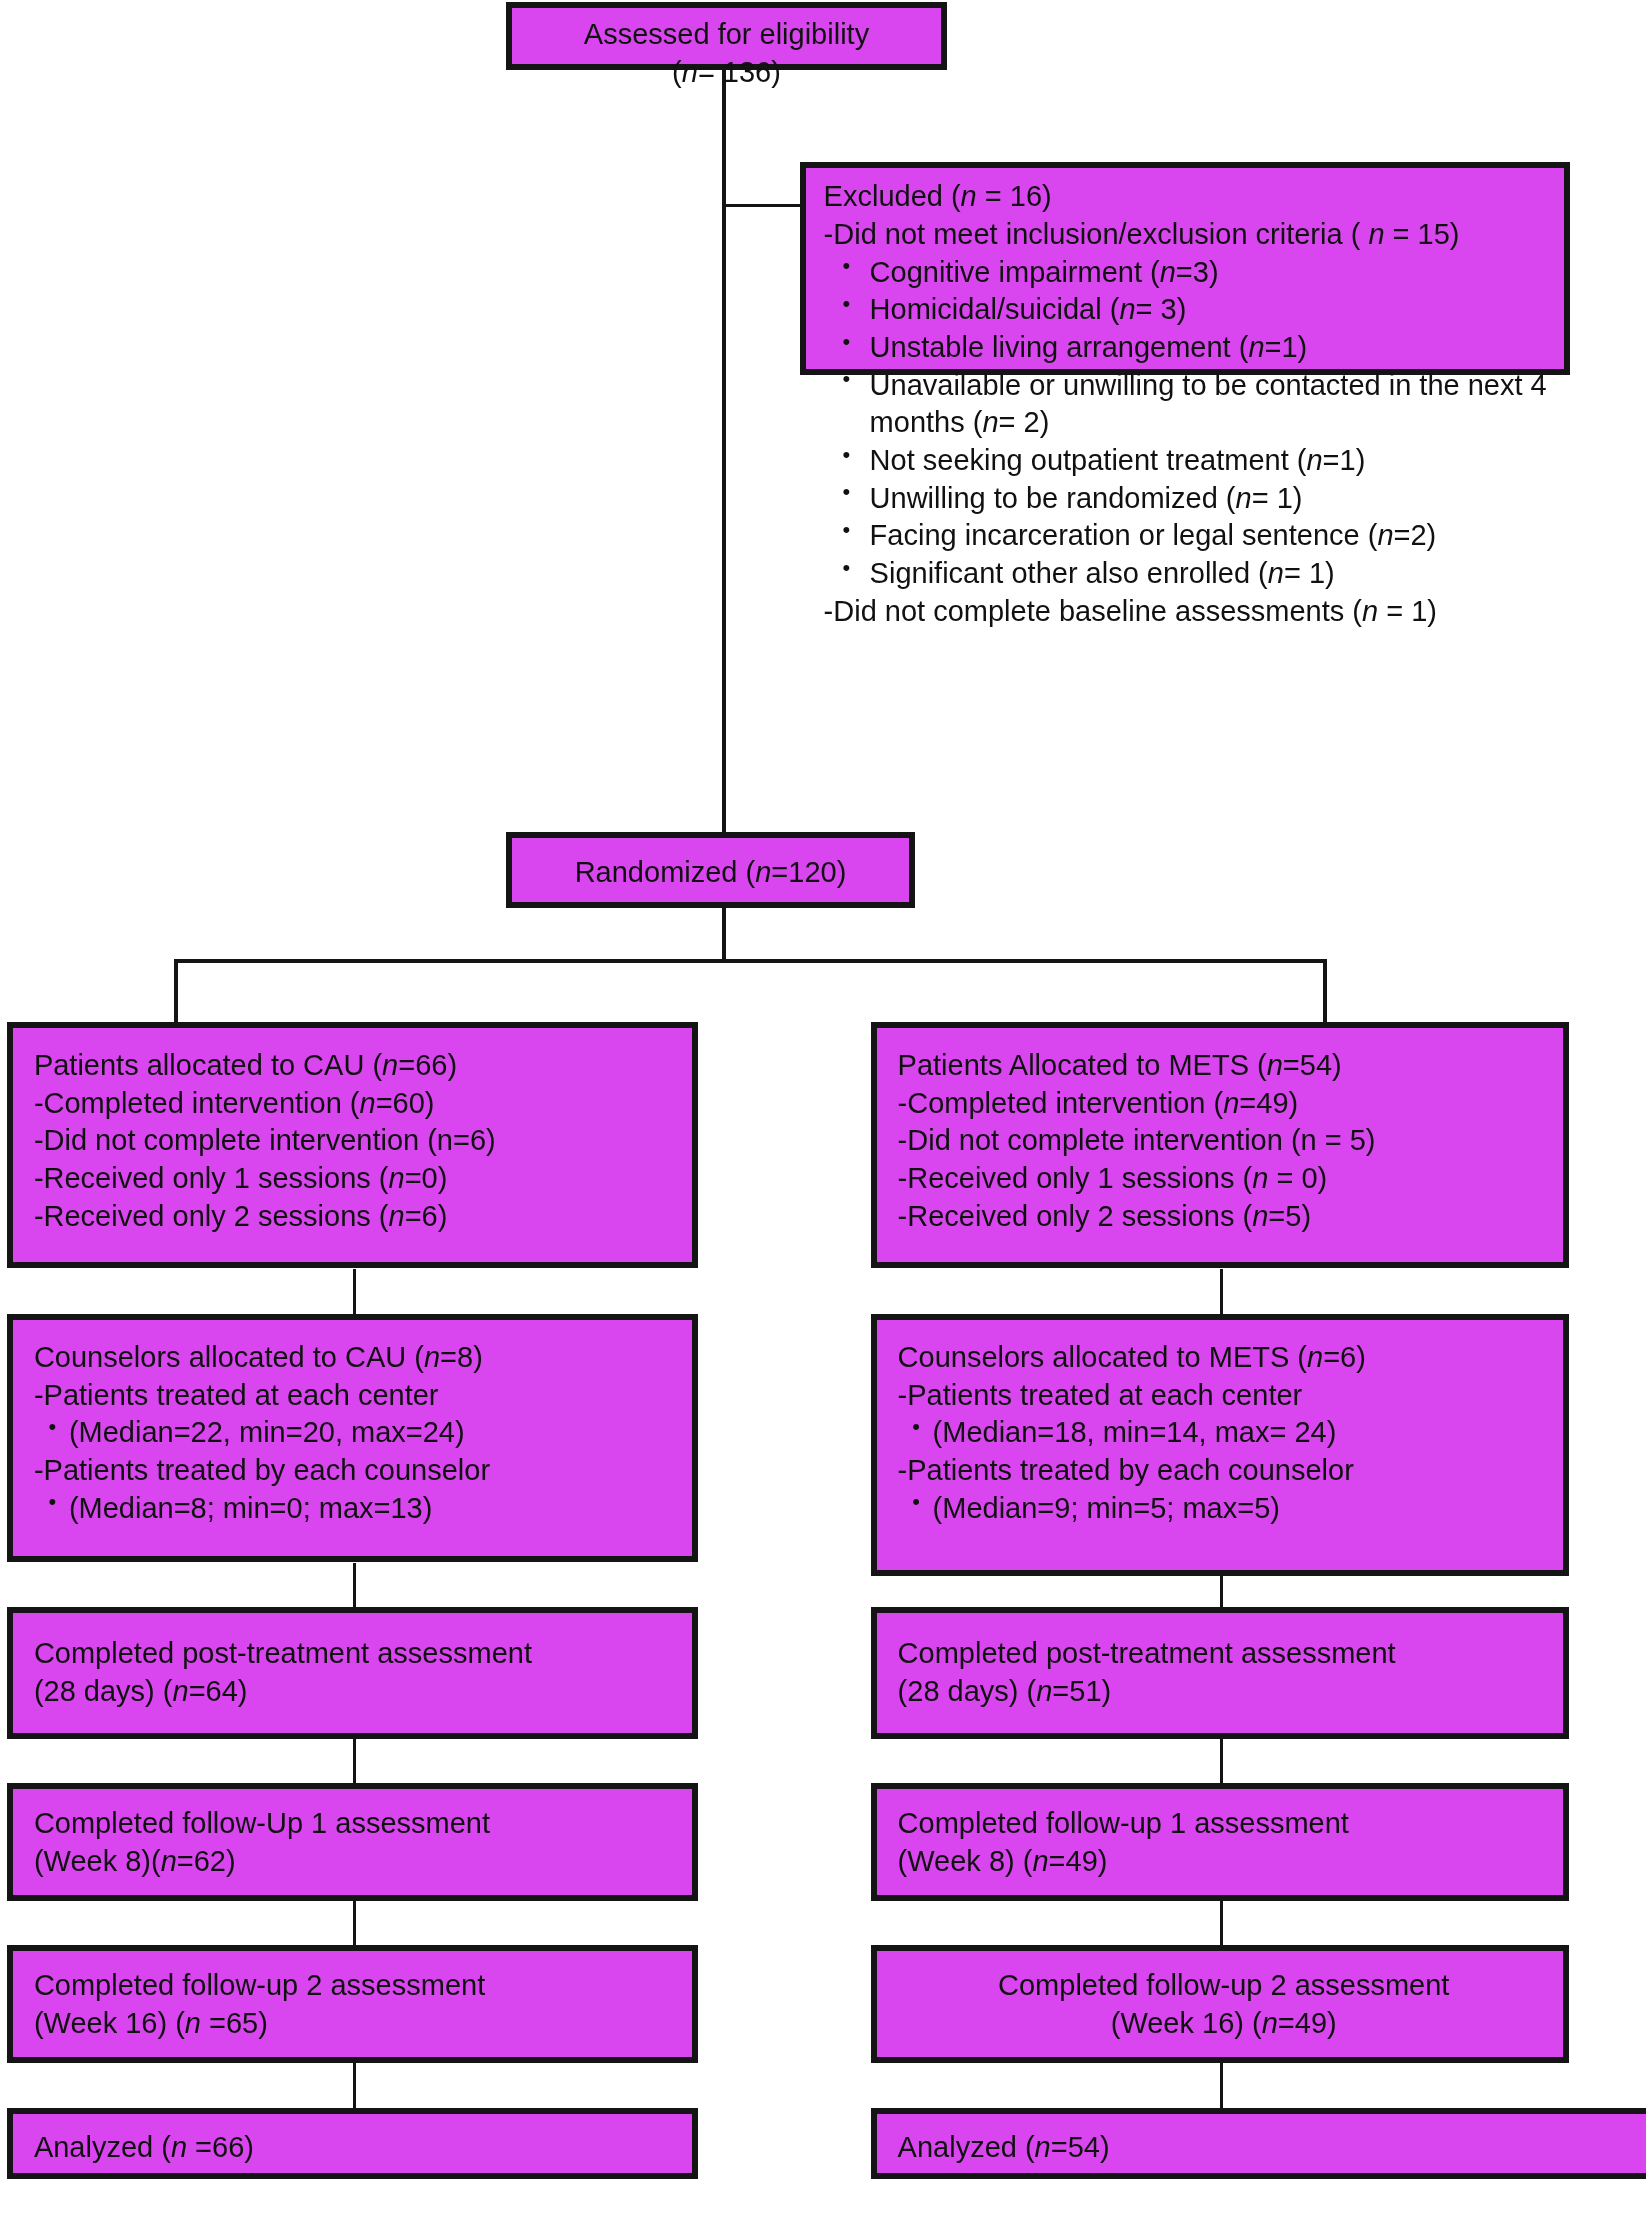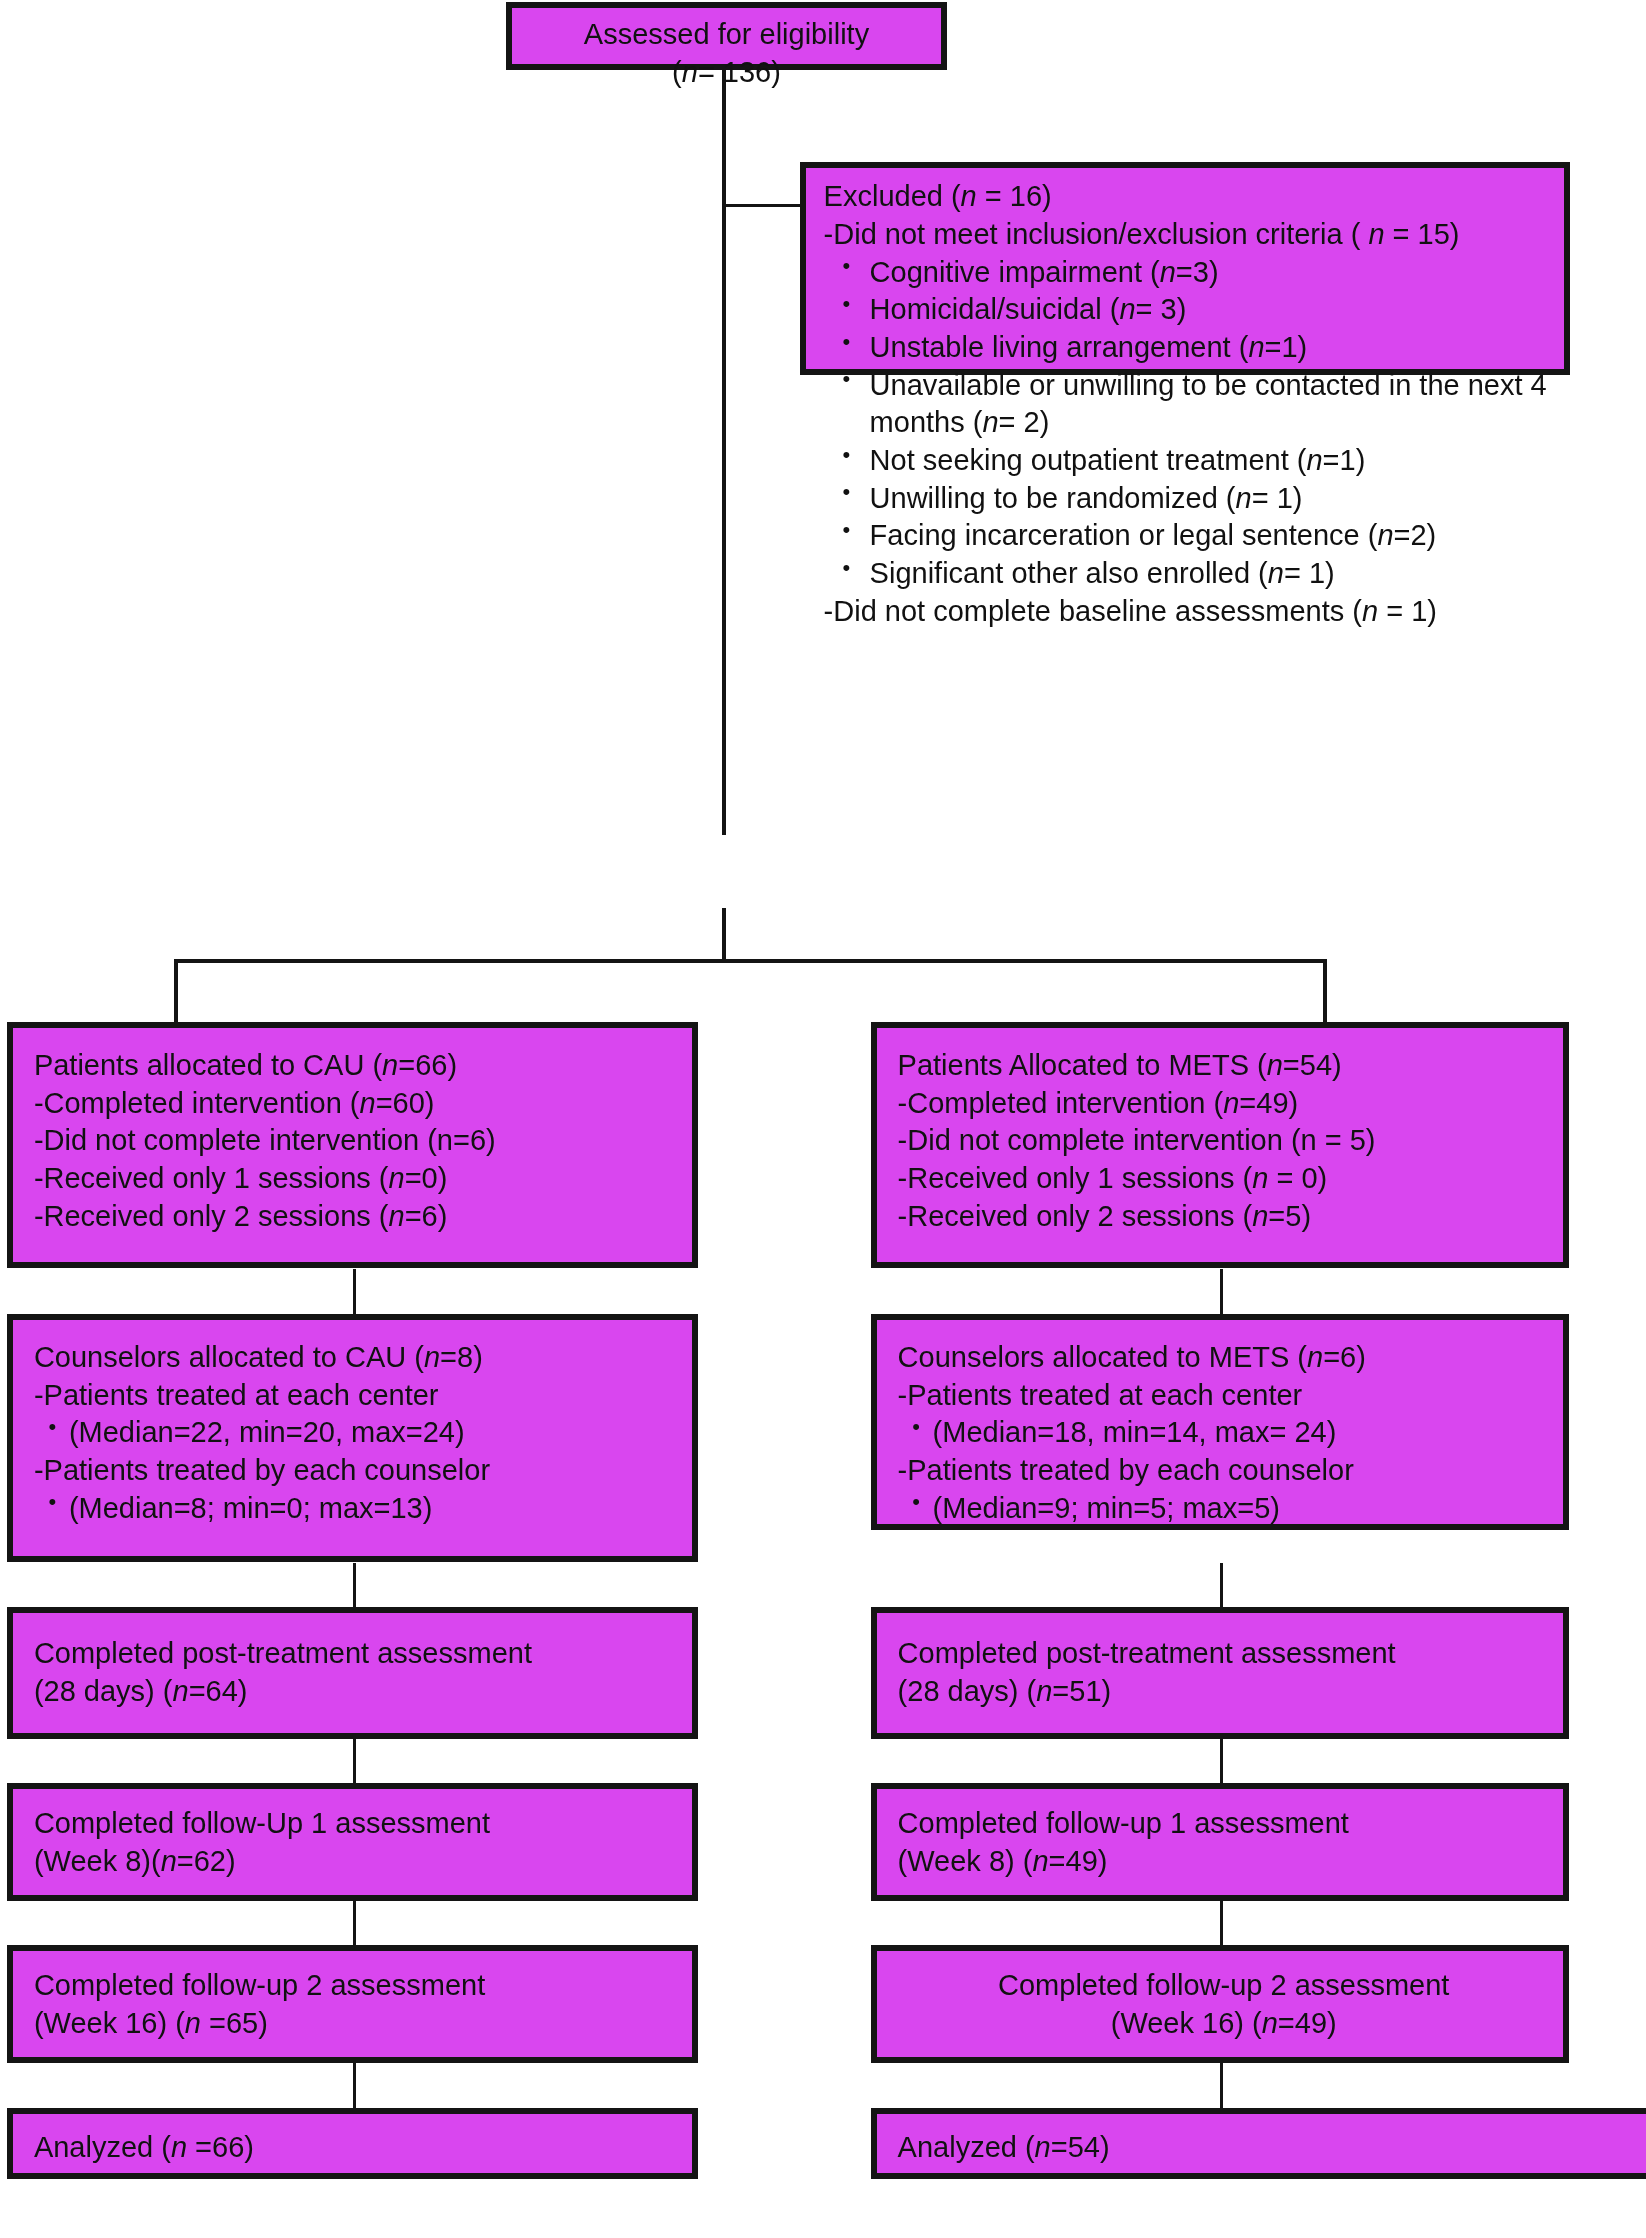--- a/index.html
+++ b/index.html
@@ -126,20 +126,25 @@
         <li><span>Unavailable or unwilling to be contacted in the next 4 months (</span><em class="n">n</em><span>= 2)</span></li>
         <li><span>Not seeking outpatient treatment (</span><em class="n">n</em><span>=1)</span></li>
         <li><span>Unwilling to be randomized (</span><em class="n">n</em><span>= 1)</span></li>
         <li><span>Facing incarceration or legal sentence (</span><em class="n">n</em><span>=2)</span></li>
         <li><span>Significant other also enrolled (</span><em class="n">n</em><span>= 1)</span></li>
       </ul>
       <div class="ln"><span>-Did not complete baseline assessments (</span><em class="n">n</em><span> = 1)</span></div>
     </div>
   </div>
 
+  <div class="box thick" style="left:506px; top:832px; width:409px; height:76px;">
+    <div class="pad ctr" style="padding-top:16px;">
+      <div class="ln"><span>Randomized (</span><em class="n">n</em><span>=120)</span></div>
+    </div>
+  </div>
 
   <div class="box thick" style="left:7.3px; top:1022px; width:691px; height:246px;">
     <div class="pad" style="padding:19px 13.2px 7.3px 20.6px;">
       <div class="ln"><span>Patients allocated to CAU (</span><em class="n">n</em><span>=66)</span></div>
       <div class="ln"><span>-Completed intervention (</span><em class="n">n</em><span>=60)</span></div>
       <div class="ln">-Did not complete intervention (n=6)</div>
       <div class="ln"><span>-Received only 1 sessions (</span><em class="n">n</em><span>=0)</span></div>
       <div class="ln"><span>-Received only 2 sessions (</span><em class="n">n</em><span>=6)</span></div>
     </div>
   </div>
@@ -188,21 +193,21 @@
   <div class="box thick" style="left:871px; top:1022px; width:698px; height:246px;">
     <div class="pad" style="padding:19px 13.2px 7.3px 20.6px;">
       <div class="ln"><span>Patients Allocated to METS (</span><em class="n">n</em><span>=54)</span></div>
       <div class="ln"><span>-Completed intervention (</span><em class="n">n</em><span>=49)</span></div>
       <div class="ln">-Did not complete intervention (n = 5)</div>
       <div class="ln"><span>-Received only 1 sessions (</span><em class="n">n</em><span> = 0)</span></div>
       <div class="ln"><span>-Received only 2 sessions (</span><em class="n">n</em><span>=5)</span></div>
     </div>
   </div>
 
-  <div class="box thick" style="left:871px; top:1314px; width:698px; height:216px;">
+  <div class="box thick" style="left:871px; top:1314px; width:698px; height:262px;">
     <div class="pad" style="padding:19px 13.2px 7.3px 20.6px;">
       <div class="ln"><span>Counselors allocated to METS (</span><em class="n">n</em><span>=6)</span></div>
       <div class="ln">-Patients treated at each center</div>
       <ul class="bul2">
         <li>(Median=18, min=14, max= 24)</li>
       </ul>
       <div class="ln">-Patients treated by each counselor</div>
       <ul class="bul2">
         <li>(Median=9; min=5; max=5)</li>
       </ul>

